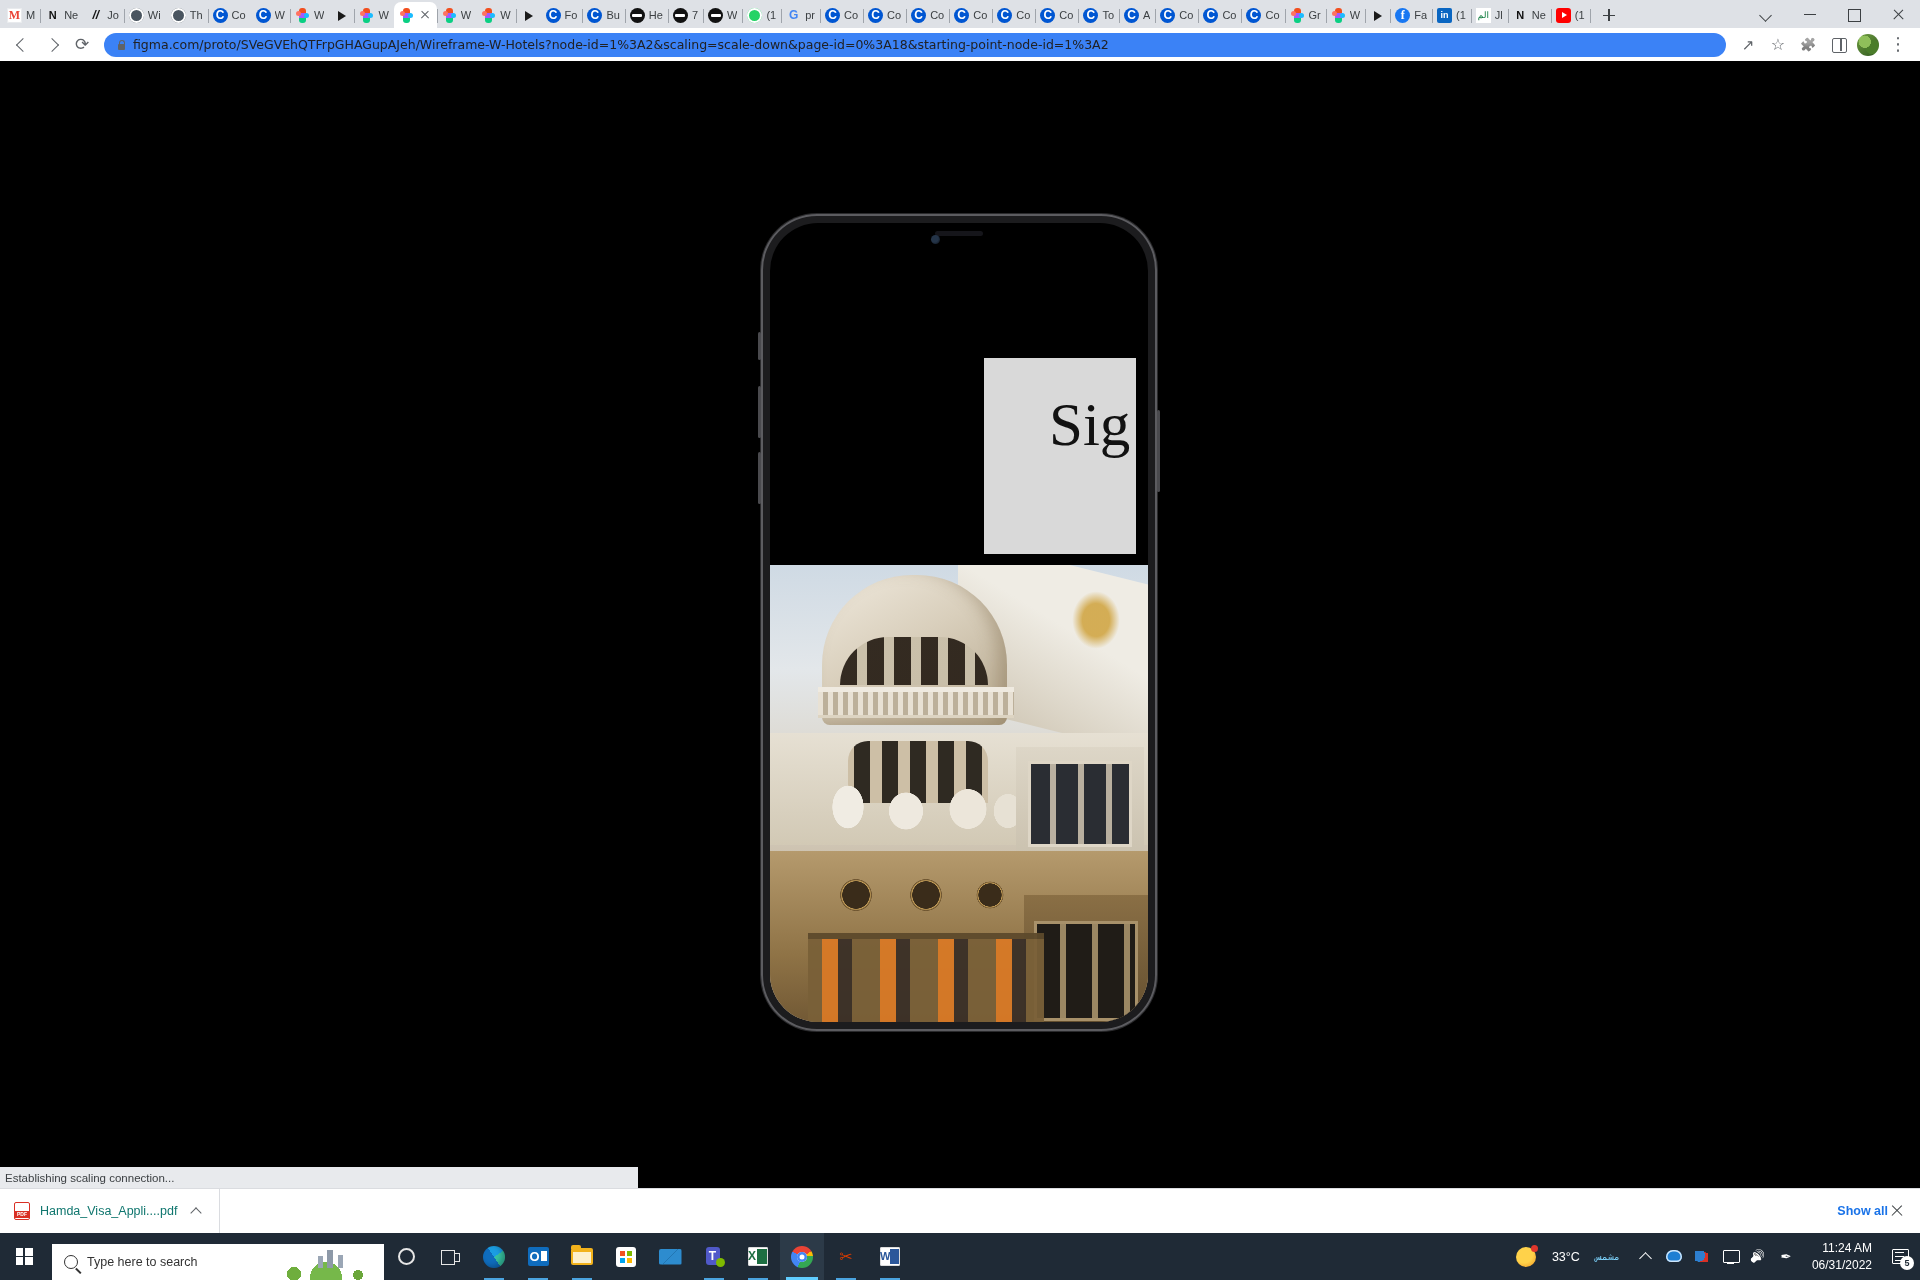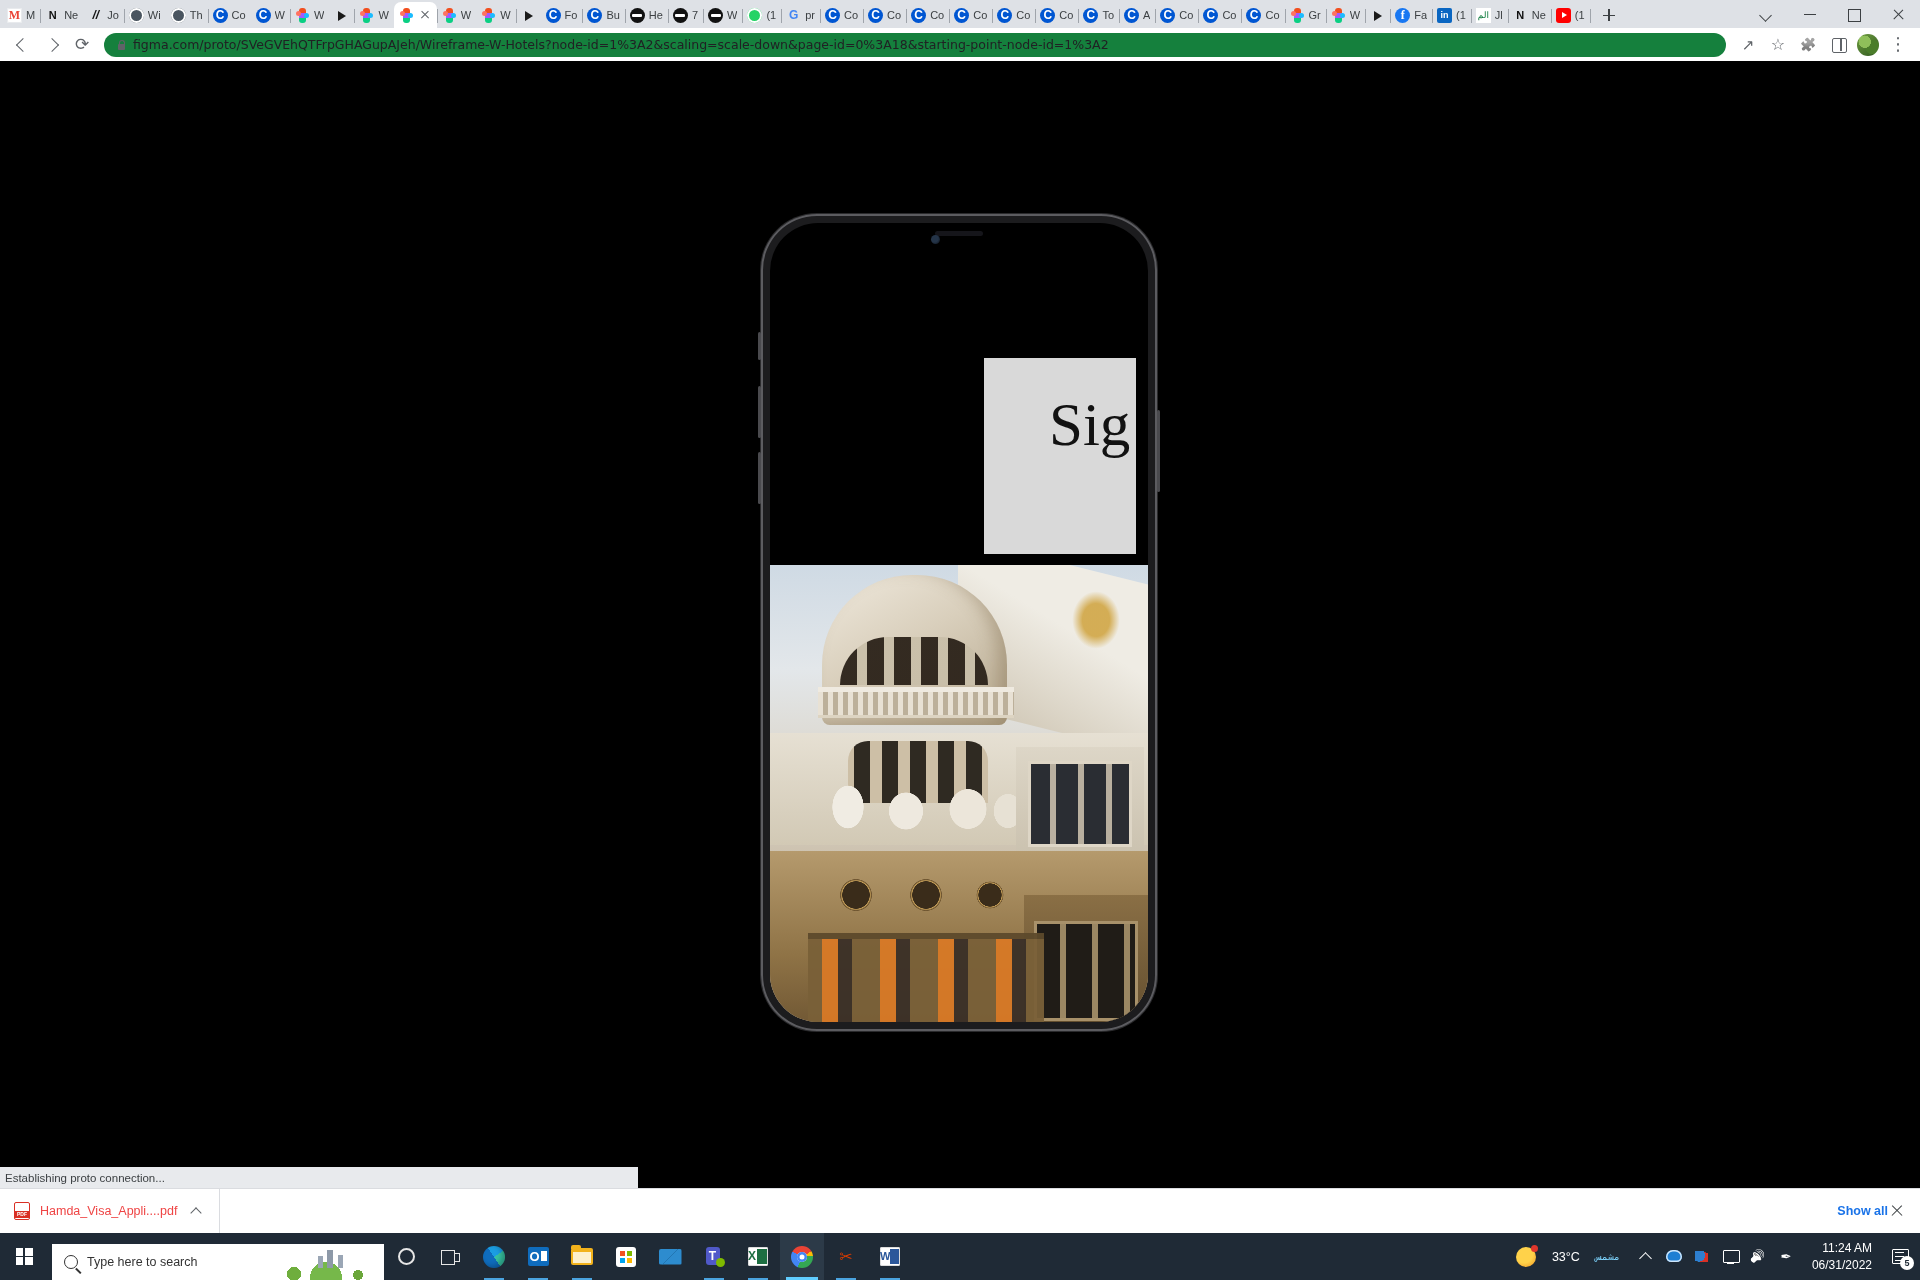--- a/index.html
+++ b/index.html
@@ -195,21 +195,21 @@
   }
   .ic-reload {
     color: #5f6368;
   }
   .ic-reload::after {
     content: "⟳"; position: absolute; inset: 0;
     font-size: 17px; text-align: center; line-height: 28px; color: #5f6368;
   }
   .omnibox {
     flex: 1 1 auto; height: 24px;
-    background: #15803d; border-radius: 12px;
+    background: #3b82f6; border-radius: 12px;
     display: flex; align-items: center;
     padding: 0 12px; margin: 0 6px;
     gap: 7px; min-width: 0;
   }
   .lock-icon {
     width: 10px; height: 12px; position: relative; flex: 0 0 10px;
   }
   .lock-icon::before {
     content: ""; position: absolute; left: 1.5px; top: 5px;
     width: 7px; height: 6px; background: #5f6368; border-radius: 1px;
@@ -465,21 +465,21 @@
   .pdf-icon {
     width: 16px; height: 18px; position: relative;
     background: #fff; border: 1.2px solid #d93025; border-radius: 2px;
     flex: 0 0 16px;
   }
   .pdf-icon::after {
     content: "PDF"; position: absolute; left: 0; bottom: 1px; right: 0;
     font-size: 5px; font-weight: 700; color: #fff; background: #d93025;
     text-align: center; line-height: 7px;
   }
-  .dl-name { font-size: 12.5px; color: #ef4444; white-space: nowrap; text-align: center; }
+  .dl-name { font-size: 12.5px; color: #0f766e; white-space: nowrap; text-align: center; }
   .dl-chev {
     width: 18px; height: 18px; position: relative; flex: 0 0 18px;
   }
   .dl-chev::after {
     content: ""; position: absolute; left: 5px; top: 7px;
     width: 7px; height: 7px;
     border-left: 1.4px solid #5f6368; border-top: 1.4px solid #5f6368;
     transform: rotate(45deg);
   }
   .dl-right { margin-left: auto; display: flex; align-items: center; }
@@ -1054,21 +1054,21 @@
     <span class="dl-name">Hamda_Visa_Appli....pdf</span>
     <span class="dl-chev"></span>
   </div>
   <div class="dl-right">
     <span class="showall">Show all</span>
     <span class="dl-close"></span>
   </div>
 </div>
 
 <div class="status-bubble" style="bottom:92px;">
-  <span>Establishing proto connection...</span>
+  <span>Establishing scaling connection...</span>
 </div>
 
 <div class="taskbar">
   <div class="start">
     <span class="win-logo">
       <i></i>
         <i></i>
         <i></i>
         <i></i>
     </span>

